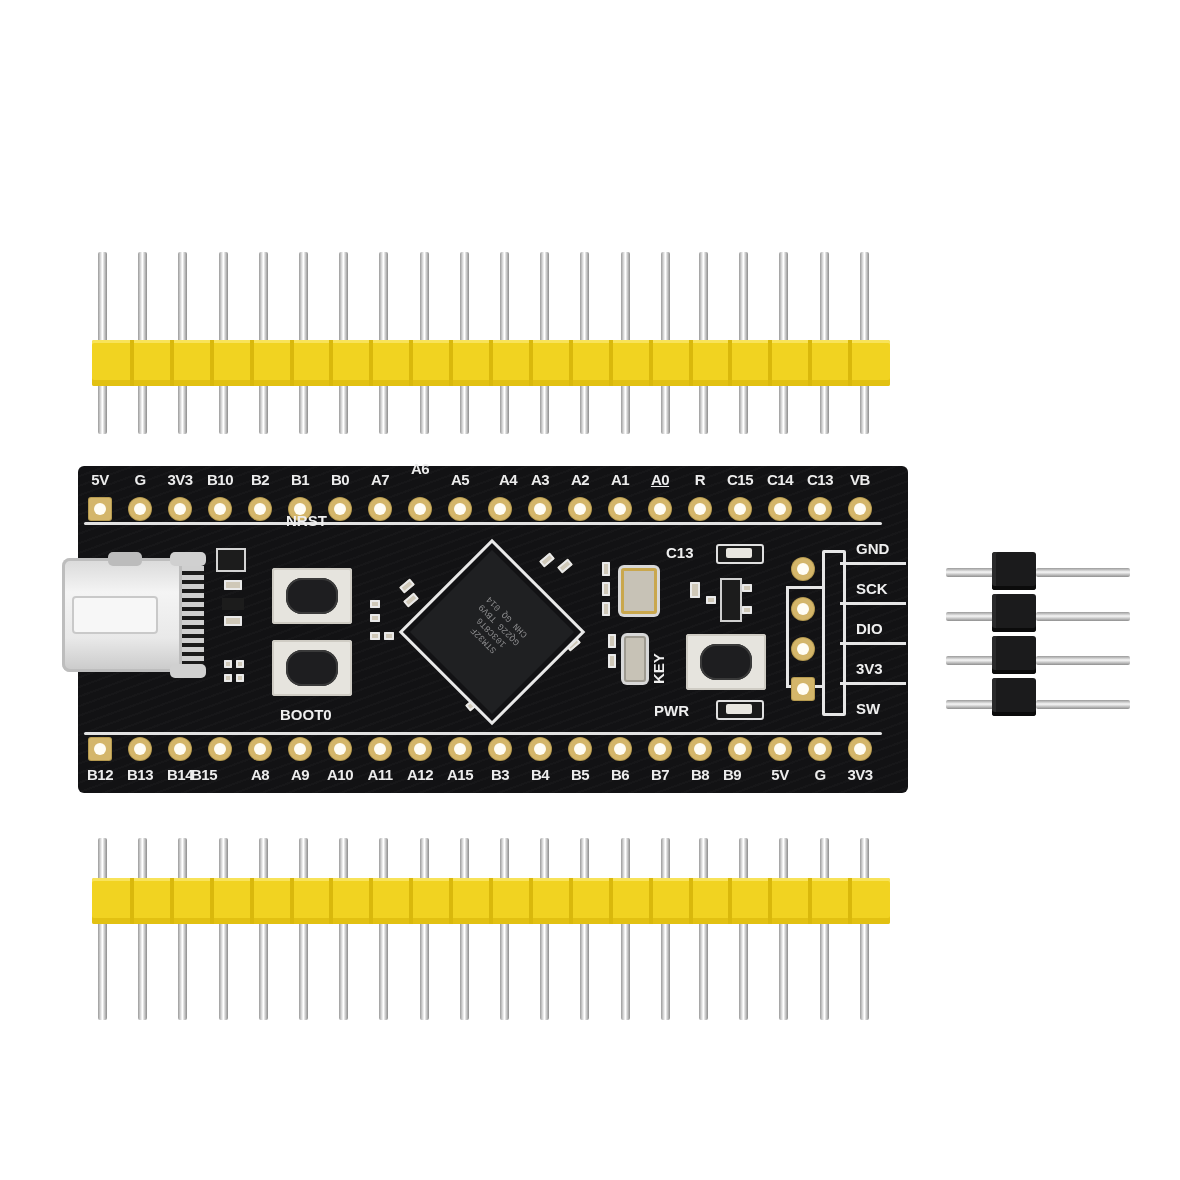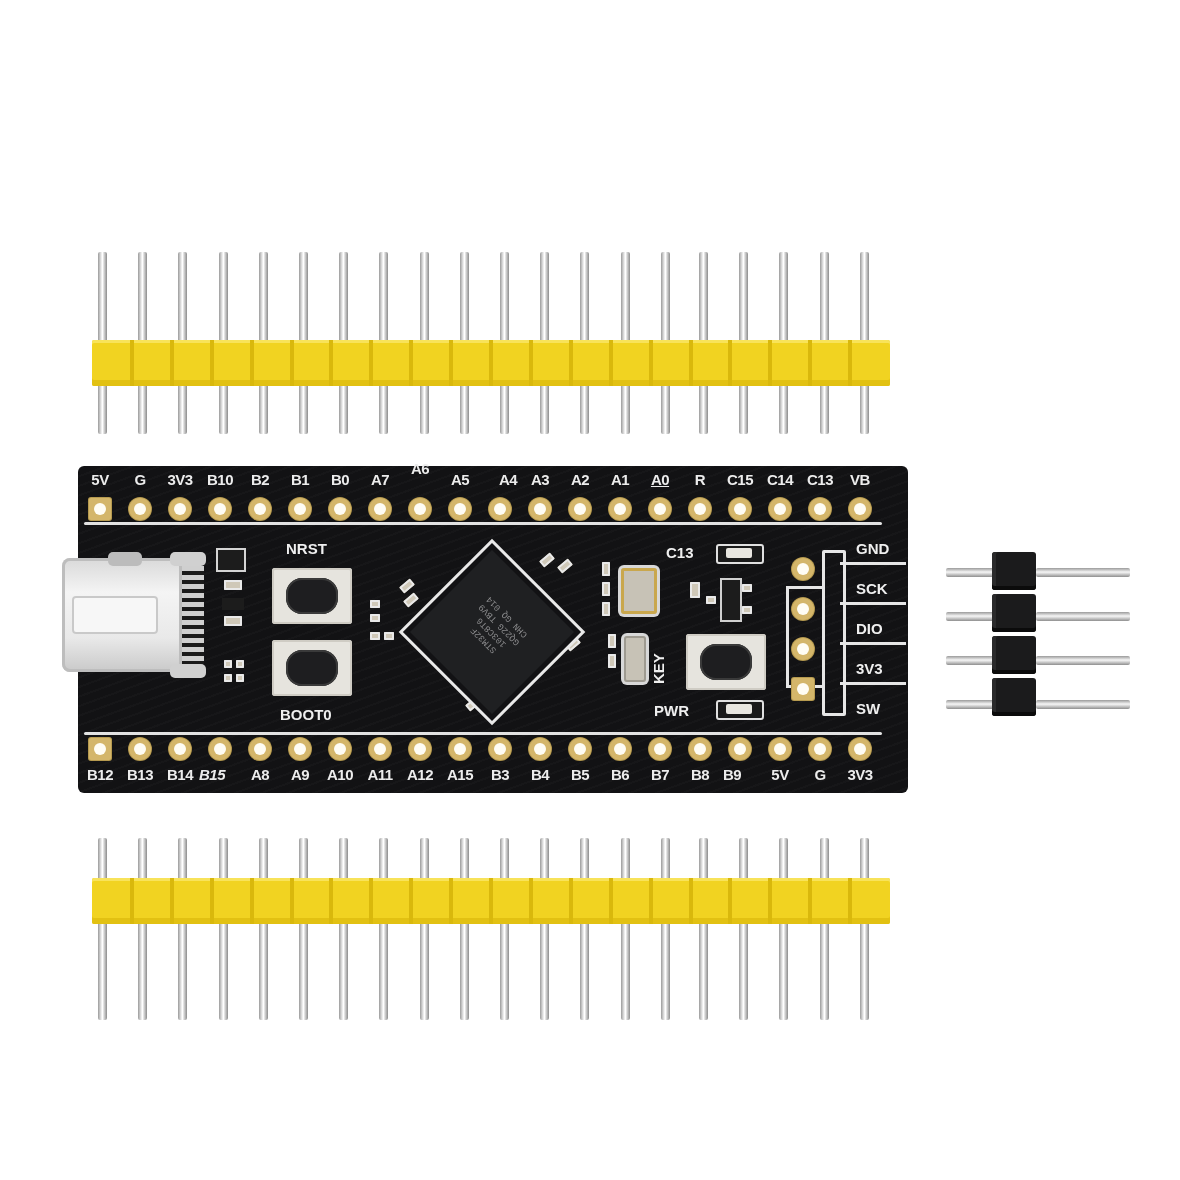--- a/index.html
+++ b/index.html
@@ -163,21 +163,21 @@
     <div class="pad" style="left:689px;top:738px;"></div>
     <div class="pad" style="left:729px;top:738px;"></div>
     <div class="pad" style="left:769px;top:738px;"></div>
     <div class="pad" style="left:809px;top:738px;"></div>
     <div class="pad" style="left:849px;top:738px;"></div>
   </div>
 <div id="bottomLabels">
     <div class="pinlabel" style="left:80px;top:766px;">B12</div>
     <div class="pinlabel" style="left:120px;top:766px;">B13</div>
     <div class="pinlabel" style="left:160px;top:766px;">B14</div>
-    <div class="pinlabel" style="left:192px;top:766px;font-style:italic;">B15</div>
+    <div class="pinlabel" style="left:184px;top:766px;">B15</div>
     <div class="pinlabel" style="left:240px;top:766px;">A8</div>
     <div class="pinlabel" style="left:280px;top:766px;">A9</div>
     <div class="pinlabel" style="left:320px;top:766px;">A10</div>
     <div class="pinlabel" style="left:360px;top:766px;">A11</div>
     <div class="pinlabel" style="left:400px;top:766px;">A12</div>
     <div class="pinlabel" style="left:440px;top:766px;">A15</div>
     <div class="pinlabel" style="left:480px;top:766px;">B3</div>
     <div class="pinlabel" style="left:520px;top:766px;">B4</div>
     <div class="pinlabel" style="left:560px;top:766px;">B5</div>
     <div class="pinlabel" style="left:600px;top:766px;">B6</div>
@@ -198,21 +198,21 @@
 
 <div class="abs" style="left:218px;top:550px;width:26px;height:20px;background:#1c1c1c;box-shadow:0 0 0 2px #d4d4d4;"></div>
 <div class="smd" style="left:224px;top:580px;width:18px;height:10px;"></div>
 <div class="abs" style="left:222px;top:598px;width:22px;height:12px;background:#1c1c1c;"></div>
 <div class="smd" style="left:224px;top:616px;width:18px;height:10px;"></div>
 <div class="smd" style="left:224px;top:660px;width:8px;height:8px;"></div>
 <div class="smd" style="left:236px;top:660px;width:8px;height:8px;"></div>
 <div class="smd" style="left:224px;top:674px;width:8px;height:8px;"></div>
 <div class="smd" style="left:236px;top:674px;width:8px;height:8px;"></div>
 
-<div class="silk-text" style="left:286px;top:540px;">NRST</div>
+<div class="silk-text" style="left:286px;top:512px;">NRST</div>
 <div class="btn" style="left:272px;top:568px;">
   <div class="btn-cap"></div>
 </div>
 
 <div class="btn" style="left:272px;top:640px;">
   <div class="btn-cap"></div>
 </div>
 <div class="silk-text" style="left:280px;top:706px;">BOOT0</div>
 
 <div class="smd" style="left:370px;top:600px;width:10px;height:8px;"></div>

